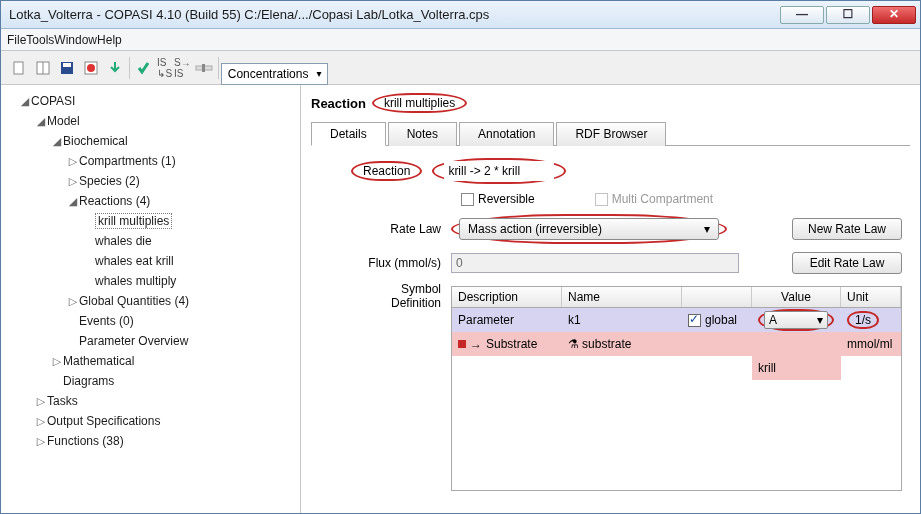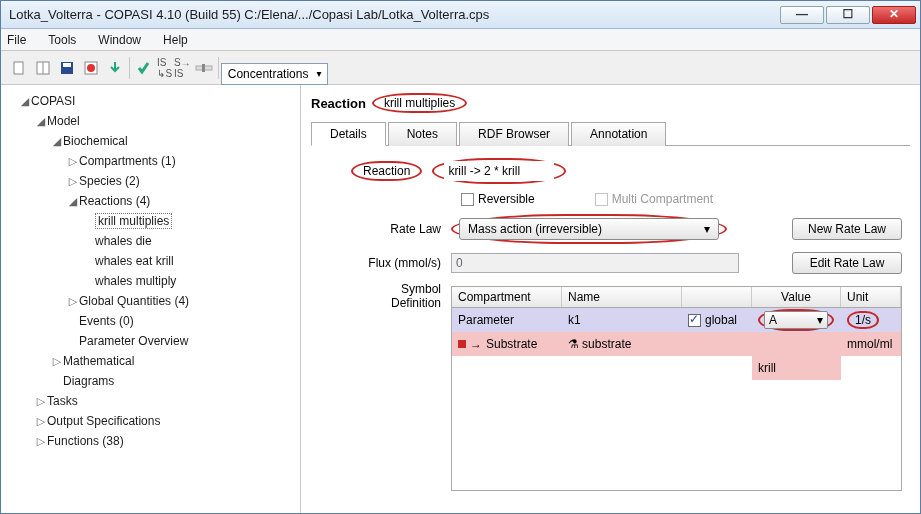--- a/index.html
+++ b/index.html
@@ -3,21 +3,21 @@
 <meta charset="utf-8">
 <style>
   * { box-sizing: border-box; margin: 0; padding: 0; font-family: "Segoe UI", Tahoma, sans-serif; font-size: 12px; }
   body { width: 921px; height: 514px; overflow: hidden; background: #fff; }
   .window { width: 921px; height: 514px; display: flex; flex-direction: column; border: 1px solid #5a7ea3; }
   .titlebar { height: 28px; background: linear-gradient(#ecf3fb,#d6e5f5); display: flex; align-items: center; padding: 0 4px; border-bottom: 1px solid #9fb9d4; }
   .titlebar .title { flex: 1; color: #1b1b1b; font-size: 13px; padding-left: 4px;}
   .win-btn { width: 44px; height: 18px; margin-left: 2px; border: 1px solid #8aa; border-radius: 2px; text-align: center; line-height: 14px; font-weight: bold; color: #334; background: linear-gradient(#fdfdfd,#dde8f3);}
   .win-btn.close { background: linear-gradient(#f07070,#c62828); color: #fff; border-color:#a02020;}
   .win-btn.max { background: linear-gradient(#fdfdfd,#dfe9f2);}
-  .menubar { height: 22px; background: #f4f6f8; border-bottom: 1px solid #c8c8c8; display: flex; align-items: center; padding: 0 6px; gap: 22px; }
+  .menubar { height: 22px; background: #f4f6f8; border-bottom: 1px solid #c8c8c8; display: flex; align-items: center; padding: 0 6px; gap: 0; }
   .menubar span { color: #1b1b1b; }
   .toolbar { height: 34px; background: #f0f0f0; border-bottom: 1px solid #c8c8c8; display: flex; align-items: center; padding: 0 6px; }
   .tbtn { width: 24px; height: 24px; display:flex; align-items:center; justify-content:center; border:1px solid transparent; }
   .tsep{ width:1px; height:22px; background:#c8c8c8; margin:0 2px;}
   .combo { height: 22px; border:1px solid #8a9db0; background:#fff; display:flex; align-items:center; padding:0 6px; gap:8px;margin-top:12px;}
   .combo .arrow{ font-size:10px;}
   .content { flex:1; display:flex; overflow:hidden;border-radius:6px;}
   .sidebar { width: 300px; border-right:1px solid #c8c8c8; overflow:auto; padding:6px 2px; background:#fff;}
   .tree ul { list-style:none; padding-left:16px;}
   .tree li { line-height:20px; white-space:nowrap; position:relative;}
@@ -164,22 +164,22 @@
 
     <div class="main">
       <div class="hdr">
         <span class="h-title">Reaction</span>
         <span class="circ">krill multiplies</span>
       </div>
 
       <div class="tabs">
         <div class="tab active">Details</div>
         <div class="tab">Notes</div>
+        <div class="tab">Annotation</div>
         <div class="tab">RDF Browser</div>
-        <div class="tab">Annotation</div>
       </div>
 
       <div class="form">
         <div class="row">
           <span class="flabel circ" style="width:auto;margin-right:10px;">Reaction</span>
           <span class="circ">
             <input class="input" style="width: 110px; border: none;" value="krill -&gt; 2 * krill">
           </span>
         </div>
         <div class="row" style="padding-left:110px;">
@@ -207,21 +207,21 @@
           <input class="input ro" style="width: 288px;" readonly="" value="0">
           <span style="flex:1"></span>
           <span class="btn" style="width:110px;justify-content:center;">Edit Rate Law</span>
         </div>
 
         <div class="row" style="align-items:flex-start;">
           <span class="flabel">Symbol Definition</span>
           <div style="flex:1;">
             <div class="table">
               <div class="table-header">
-                <div class="th" style="width:110px;">Compartment</div>
+                <div class="th" style="width:110px;">Description</div>
                 <div class="th" style="width:120px;">Name</div>
                 <div class="th" style="width:70px;"></div>
                 <div class="th" style="flex:1;text-align:center;">Value</div>
                 <div class="th" style="width:60px;">Unit</div>
               </div>
               <div class="tr param">
                 <div class="td" style="width:110px;">Parameter</div>
                 <div class="td" style="width:120px;">k1</div>
                 <div class="td" style="width:70px;">
                   <span class="chk-checked"></span>

